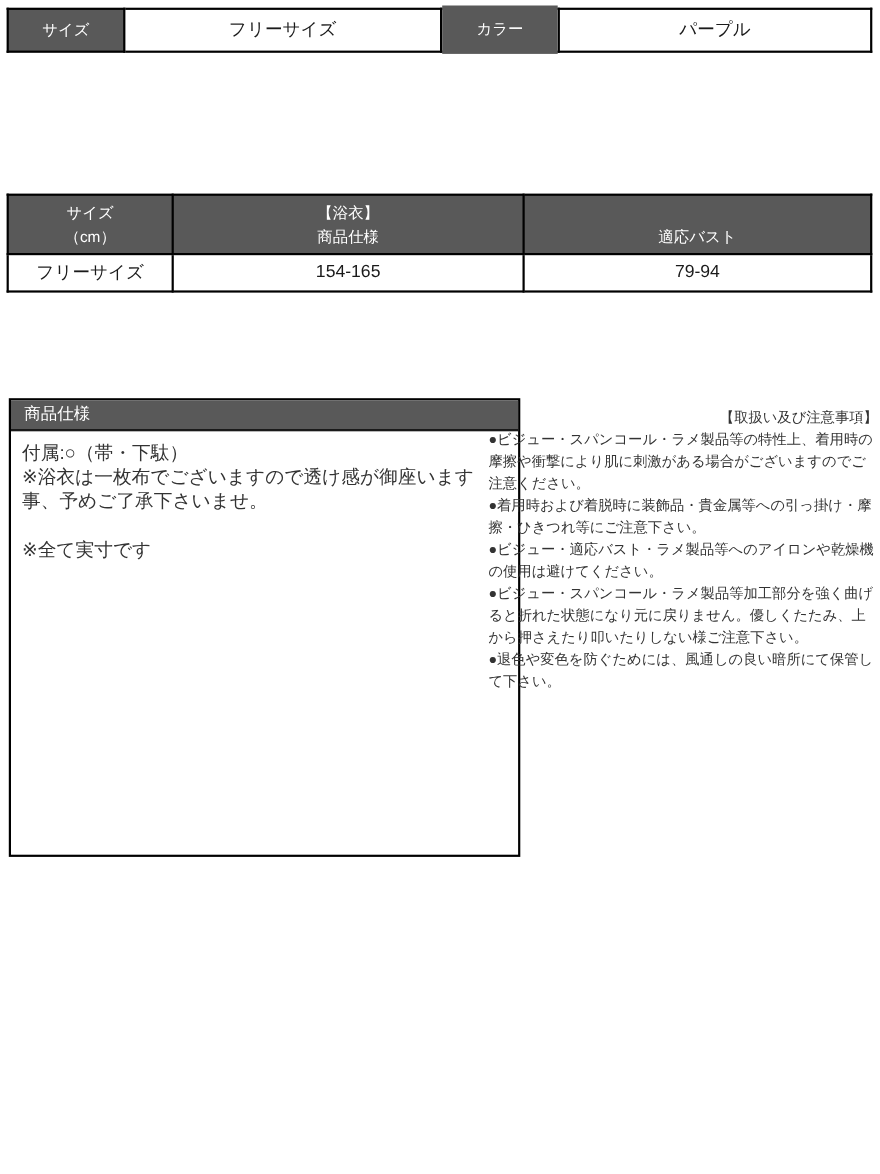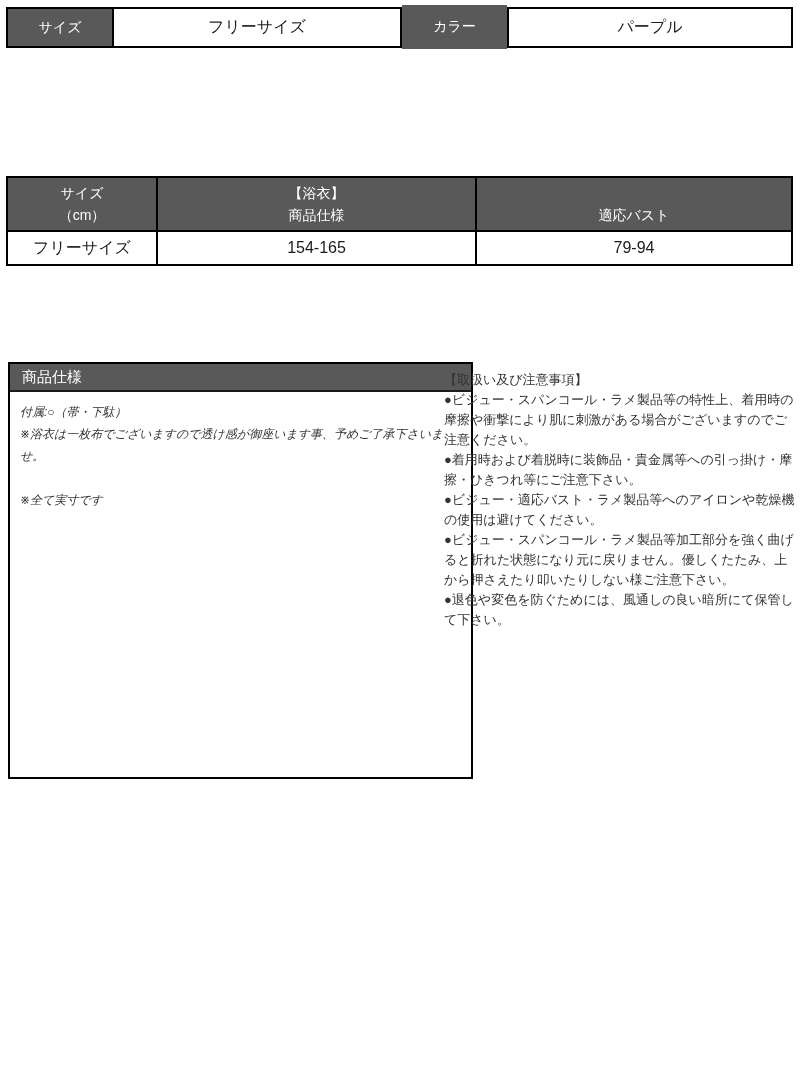--- a/index.html
+++ b/index.html
@@ -40,28 +40,28 @@
   .hl{height:22px;line-height:22px;}
   
   .specbox{
     position:absolute;left:8px;top:362px;width:465px;height:417px;
     border:2px solid #000;box-sizing:border-box;background:#fff;
   }
   .specbox-title{
     background:#595959;color:#fff;height:26px;line-height:26px;
     padding-left:12px;font-size:15px;border-bottom:2px solid #1a1a1a;
   }
-  .specbox-body{padding:9px 10px;font-size:12px;color:#333;font-style:italic;}
+  .specbox-body{padding:9px 10px;font-size:17px;color:#333;}
   .specbox-body p{margin:0;line-height:22px;min-height:22px;overflow-wrap:break-word;}
   
   .notes{
     position:absolute;left:444px;top:370px;width:354px;
     font-size:13px;color:#333;
   }
-  .notes .ntitle{line-height:20px;margin:0;}
+  .notes .ntitle{line-height:20px;margin:0;text-align:right;}
   .notes p{margin:0;line-height:20px;overflow-wrap:break-word;}
 </style>
 </head>
 <body>
 
 <div class="canvas">
 
   <table class="spec">
     <colgroup>
       <col style="width:106px">

